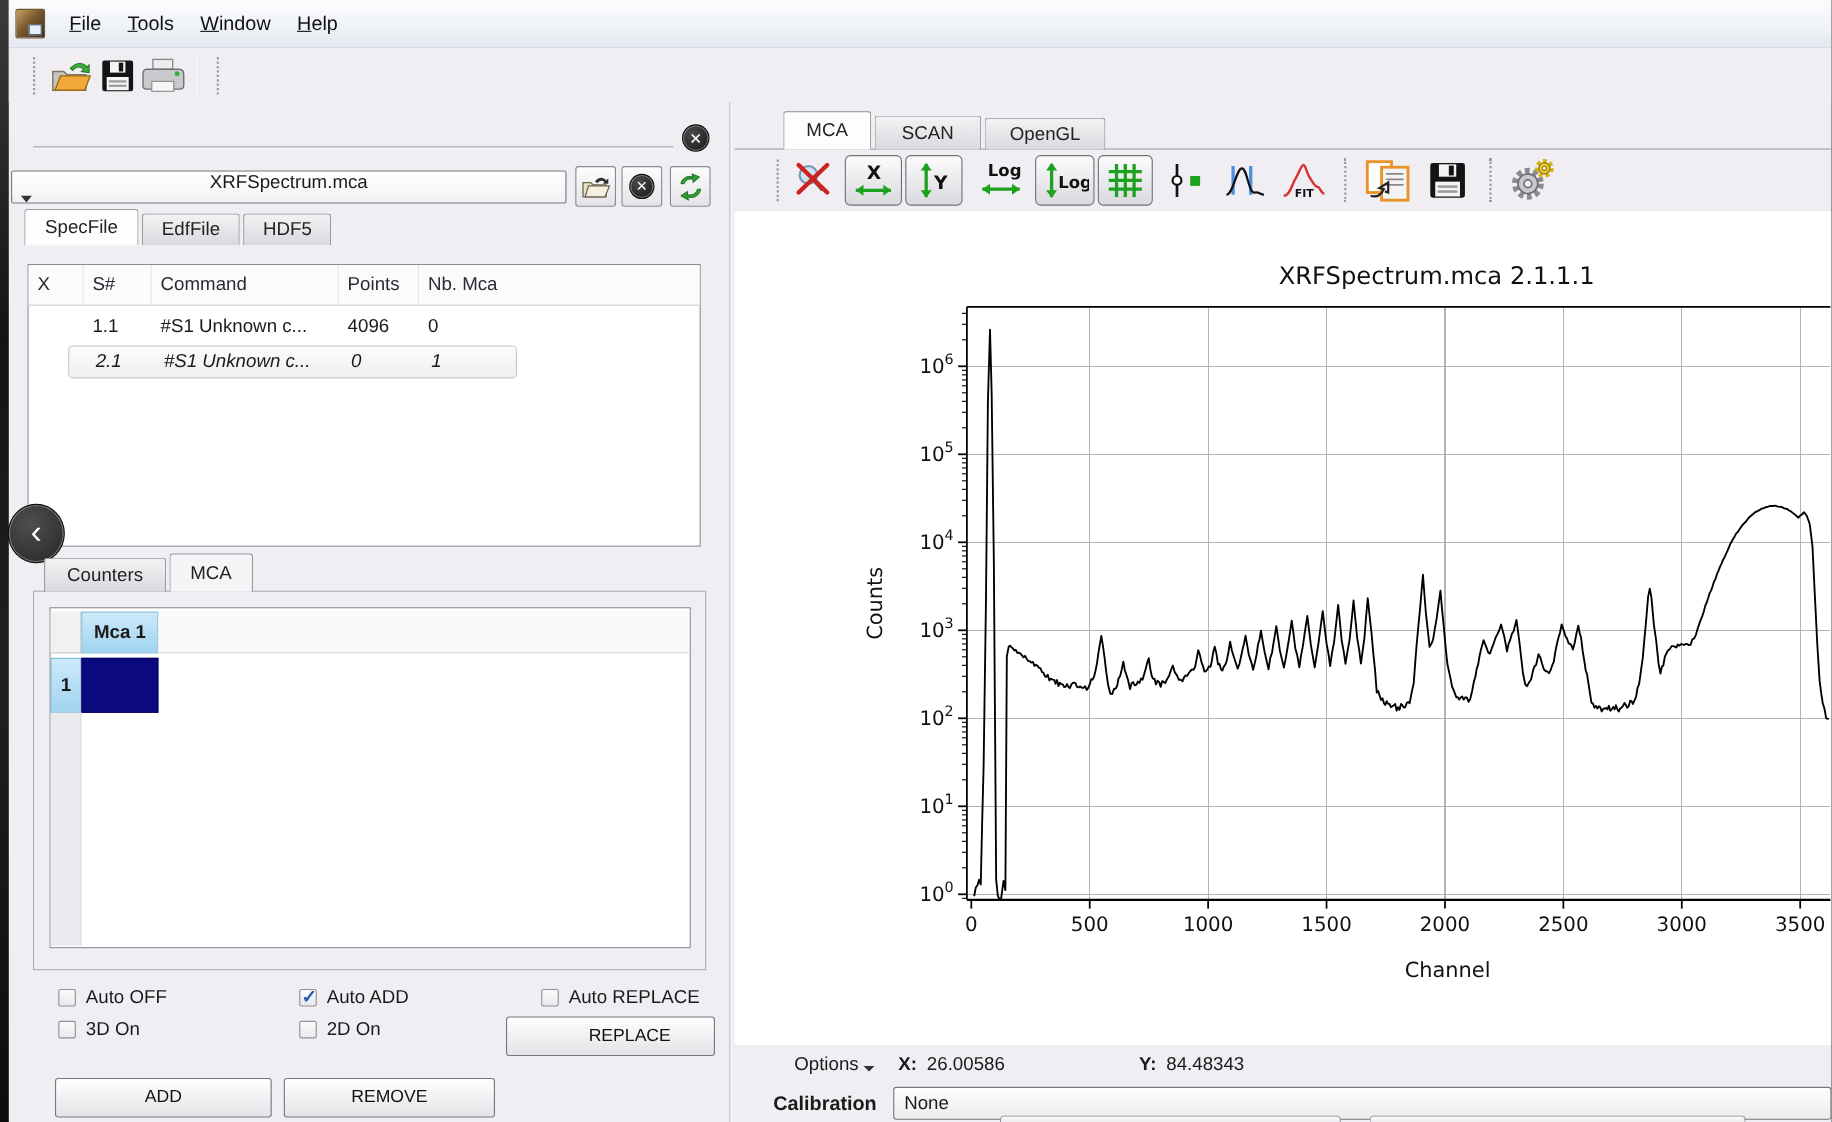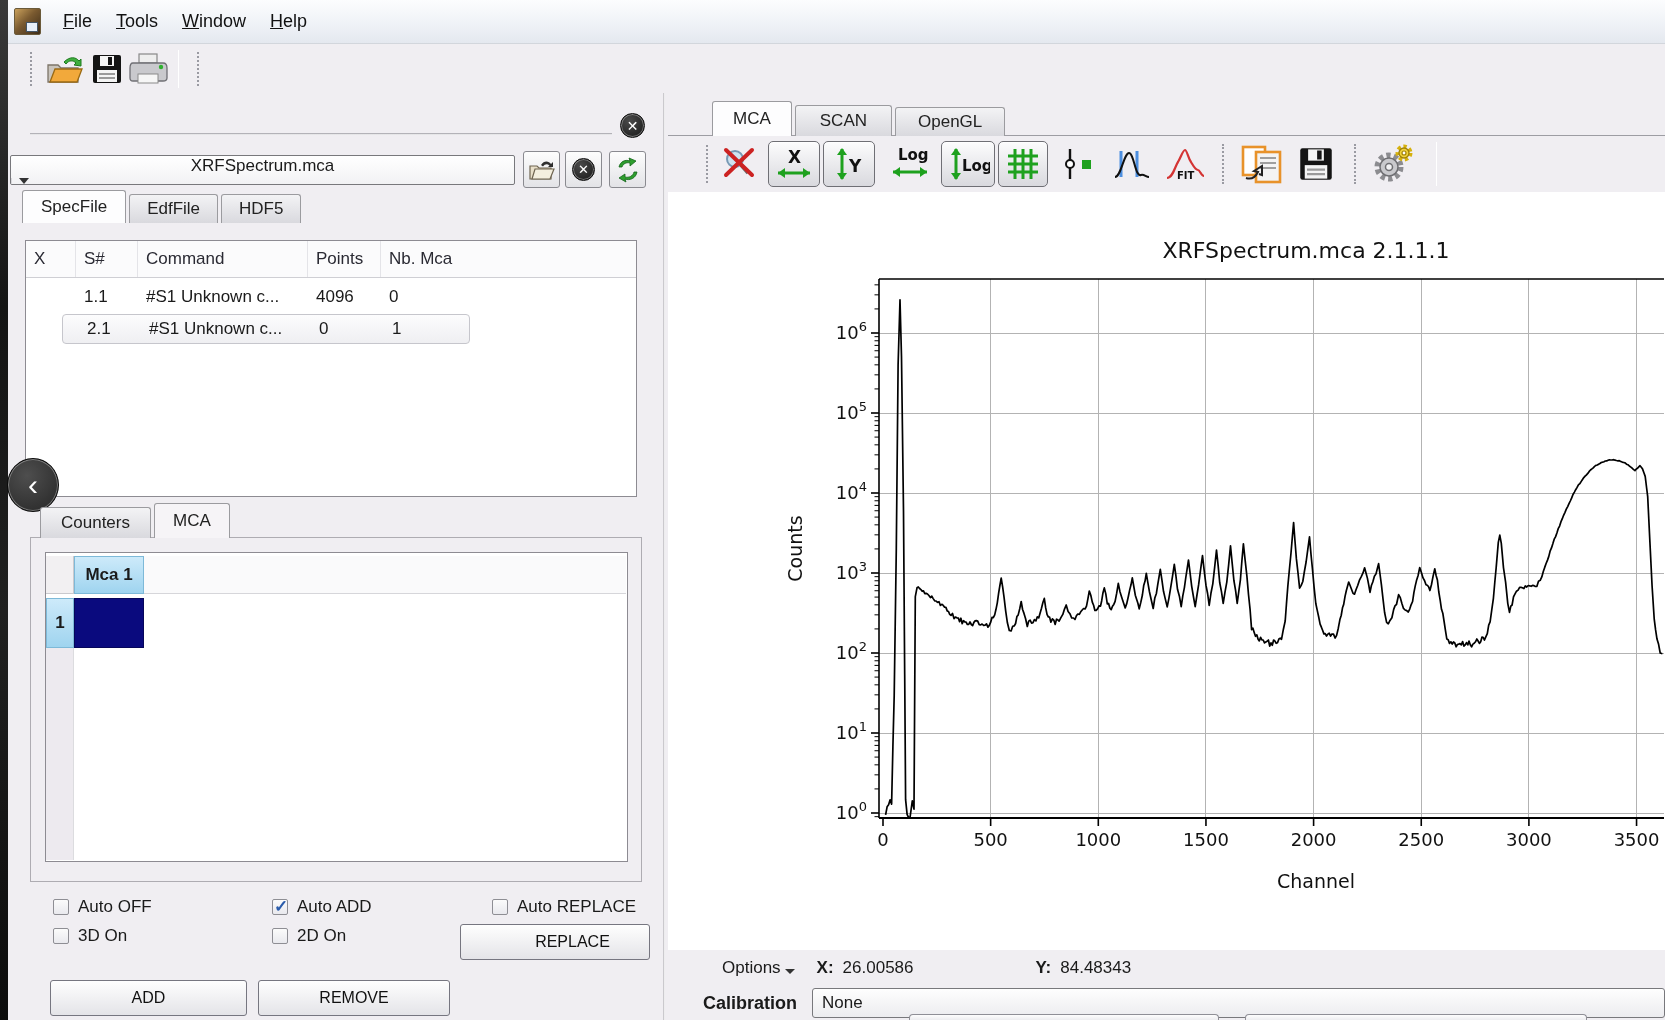--- a/index.html
+++ b/index.html
@@ -173,21 +173,21 @@
       <span class="th" style="width:73px">Points</span>
       <span class="th" style="width:88px;border-right:none">Nb. Mca</span>
     </div>
     <div class="tr" style="margin-top:4px">
       <span class="td" style="width:50px"></span>
       <span class="td" style="width:62px">1.1</span>
       <span class="td" style="width:170px">#S1 Unknown c...</span>
       <span class="td" style="width:73px">4096</span>
       <span class="td" style="width:88px">0</span>
     </div>
-    <div class="tr row-selected" style="margin:2px 3px 0 36px;width:408px;">
+    <div class="tr row-selected" style="margin:2px 3px 0 36px;width:408px;font-style:italic;">
       <span class="td" style="width:12px"></span>
       <span class="td" style="width:62px">2.1</span>
       <span class="td" style="width:170px">#S1 Unknown c...</span>
       <span class="td" style="width:73px">0</span>
       <span class="td" style="width:70px">1</span>
     </div>
   </div>
 
   <div class="abs circle-btn" style="left:7px;top:458px;width:52px;height:54px;font-size:30px;background:radial-gradient(circle at 38% 32%,#4e4e4e,#262626);">‹</div>
 

